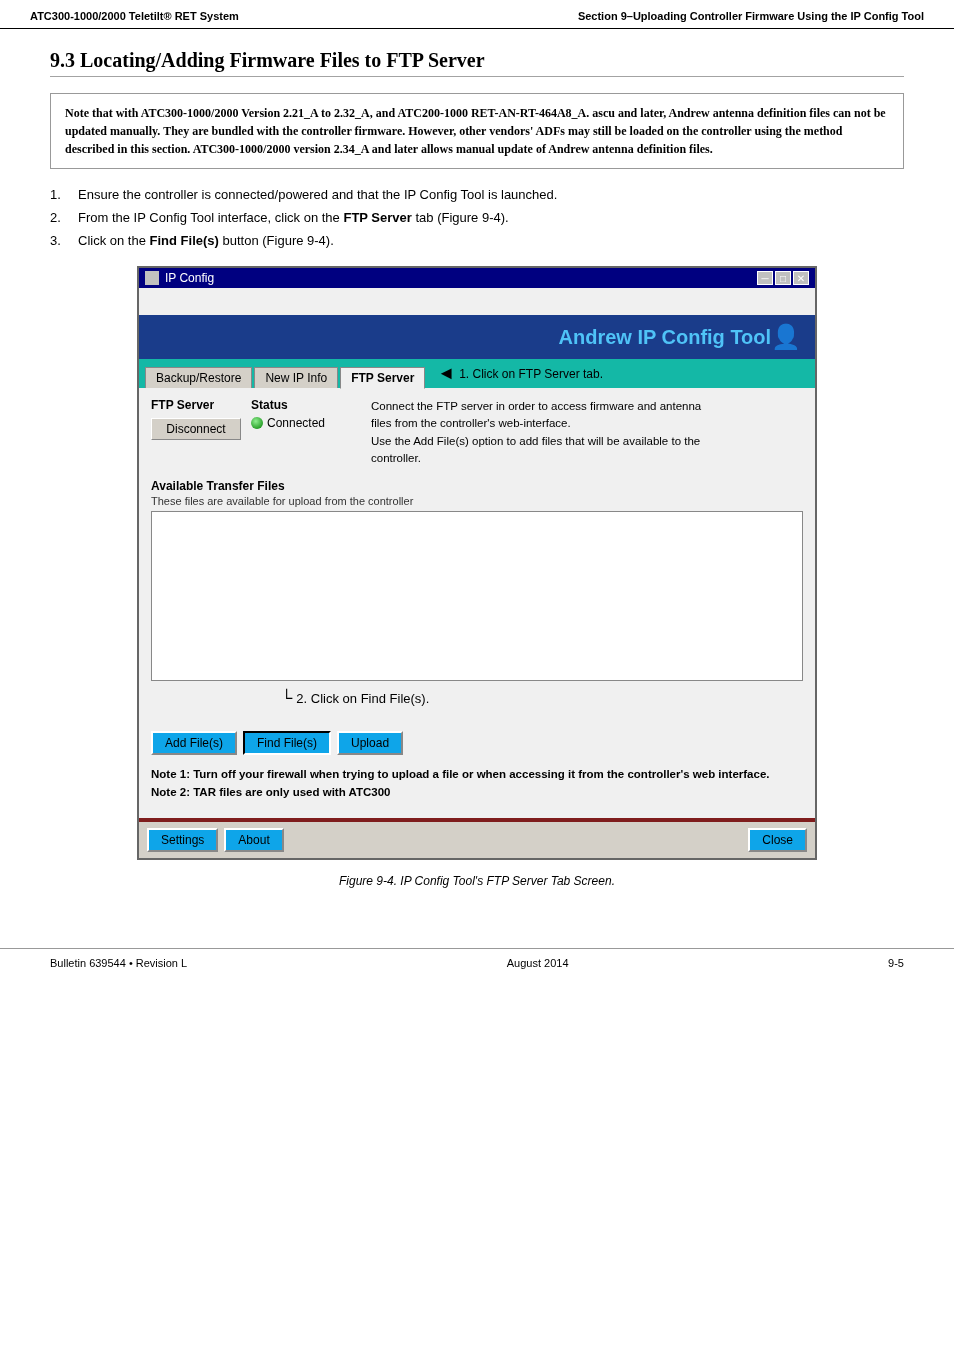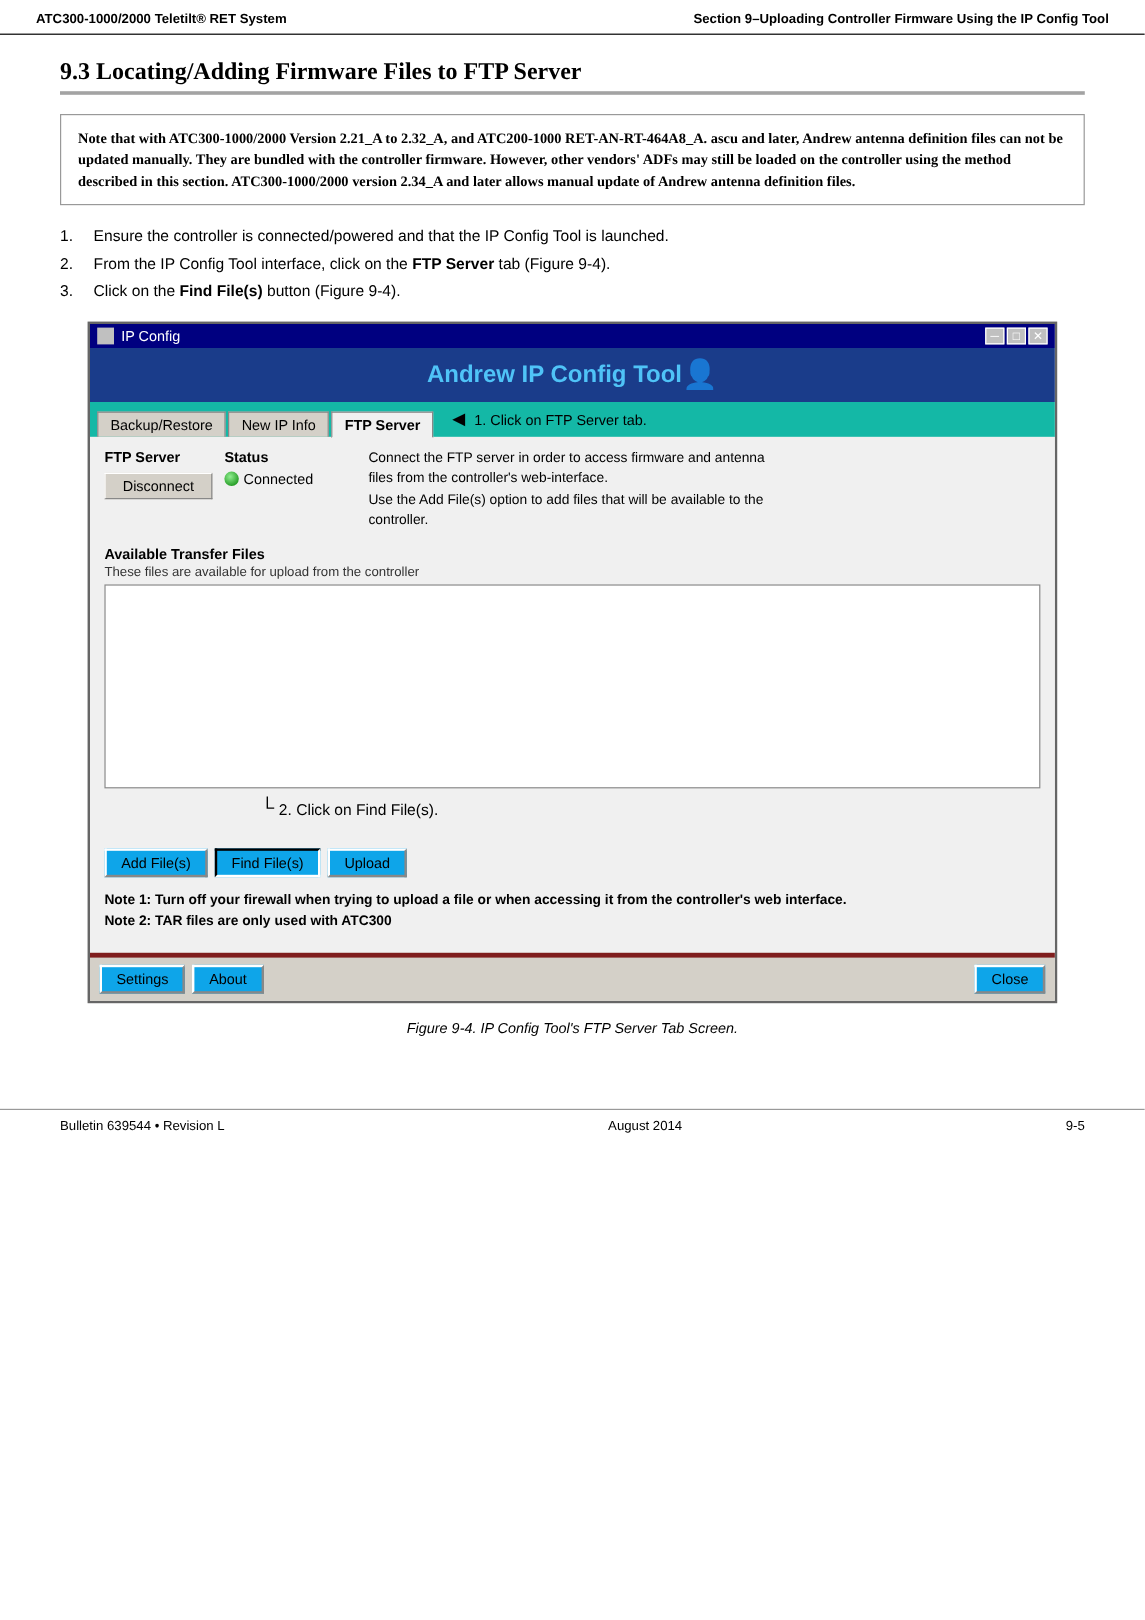--- a/index.html
+++ b/index.html
@@ -26,21 +26,21 @@
     .doc-content {
       padding: 20px 50px;
     }
 
     .section-title {
       font-size: 20px;
       font-weight: bold;
       font-family: Georgia, serif;
       margin-bottom: 16px;
       padding-bottom: 4px;
-      border-bottom: 3px solid #a3a3a3;
+      border-bottom: 1px solid #a3a3a3;
     }
 
     .note-box {
       border: 1px solid #999;
       padding: 10px 14px;
       margin-bottom: 18px;
       font-size: 12px;
       font-weight: bold;
       line-height: 1.5;
       font-family: Liberation Serif, serif;
@@ -59,21 +59,21 @@
     }
     .steps li .step-num {
       min-width: 20px;
     }
 
     
     .app-window {
       border: 2px solid #666;
       background: #f0f0f0;
       margin: 0 auto;
-      width: 808px;
+      width: 680px;
     }
 
     .app-titlebar {
       background: #000080;
       color: white;
       padding: 3px 6px;
       display: flex;
       align-items: center;
       justify-content: space-between;
       font-size: 12px;
@@ -103,22 +103,23 @@
       align-items: center;
       justify-content: center;
       cursor: pointer;
     }
 
     .app-header {
       background: #1a3c8a;
       color: #4fc3f7;
       padding: 8px 14px;
       display: flex;
-      justify-content: center;
-      align-items: center;
+      justify-content: flex-end;
+      align-items: center;
+      margin-top: 27px;
     }
     .app-header-title {
       font-size: 20px;
       font-weight: bold;
       font-family: Arial, sans-serif;
     }
     .app-header-icon {
       color: #aaa;
       font-size: 24px;
     }

